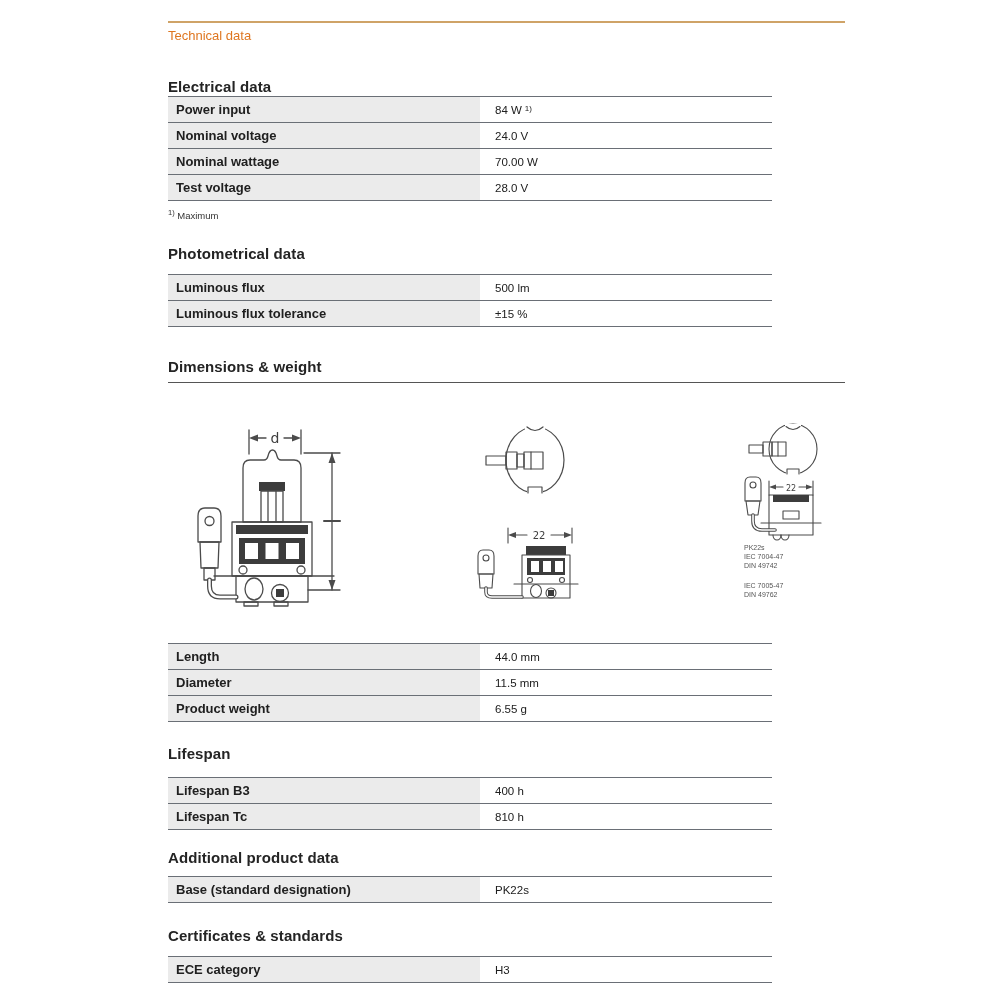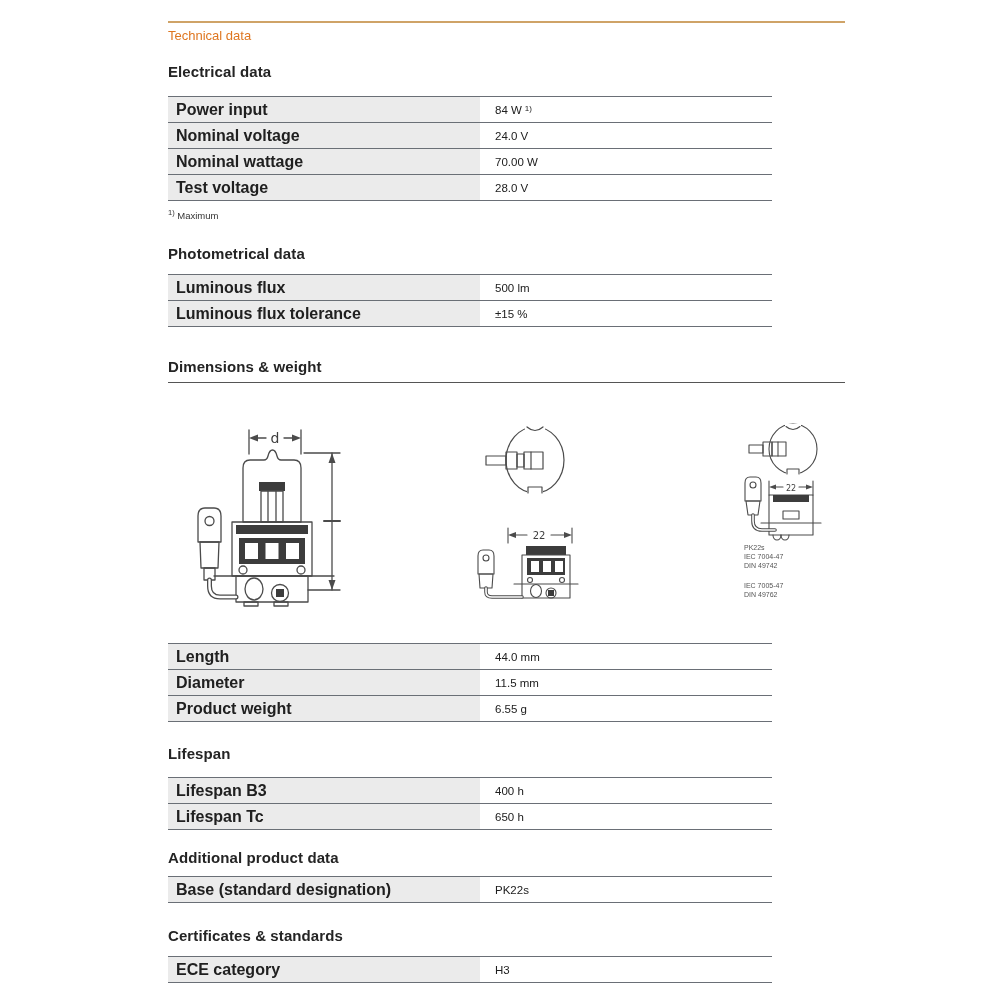--- a/index.html
+++ b/index.html
@@ -9,21 +9,21 @@
   }
   .top-rule { position:absolute; left:168px; top:21px; width:677px; height:2px; background:#cfa367; }
   .eyebrow { position:absolute; left:168px; top:28px; font-size:13px; color:#de7620; }
   .h { position:absolute; left:168px; font-size:15px; font-weight:bold; color:#242424; letter-spacing:.1px; }
   .section-rule { position:absolute; left:168px; top:382px; width:677px; height:1px; background:#555; }
 
   .tbl { position:absolute; left:168px; width:604px; border-bottom:1px solid #6a6f76; }
   .row { display:flex; align-items:stretch; height:25px; border-top:1px solid #6a6f76; }
   .lab {
     width:312px; box-sizing:border-box; background:#ebebeb; padding-left:8px;
-    display:flex; align-items:center; font-size:16px; font-weight:bold; color:#202020;
+    display:flex; align-items:center; font-size:13px; font-weight:bold; color:#202020;
   }
   .val {
     flex:1; display:flex; align-items:center; padding-left:15px;
     font-size:11.5px; color:#202020;
   }
   .val sup { font-size:8px; margin-left:3px; transform:translateY(-1px); }
 
   .footnote { position:absolute; left:168px; top:208px; font-size:9.5px; color:#333; }
   .footnote sup { font-size:7.5px; }
 
@@ -34,21 +34,21 @@
   .standards .gap { height:11px; }
 </style>
 </head>
 <body>
 
 <div class="page">
 
   <div class="top-rule"></div>
   <div class="eyebrow">Technical data</div>
 
-  <div class="h" style="top:63px">Electrical data</div>
+  <div class="h" style="top:78px">Electrical data</div>
   <div class="tbl" style="top:96px">
     <div class="row">
       <div class="lab">Power input</div>
       <div class="val">
           <span>84 W</span>
           <sup>1)</sup>
         </div>
     </div>
     <div class="row">
       <div class="lab">Nominal voltage</div>
@@ -247,21 +247,21 @@
   <div class="tbl" style="top:777px">
     <div class="row">
       <div class="lab">Lifespan B3</div>
       <div class="val">
           <span>400 h</span>
         </div>
     </div>
     <div class="row">
       <div class="lab">Lifespan Tc</div>
       <div class="val">
-          <span>650 h</span>
+          <span>810 h</span>
         </div>
     </div>
   </div>
 
   <div class="h" style="top:849px">Additional product data</div>
   <div class="tbl" style="top:876px">
     <div class="row">
       <div class="lab">Base (standard designation)</div>
       <div class="val">
           <span>PK22s</span>

